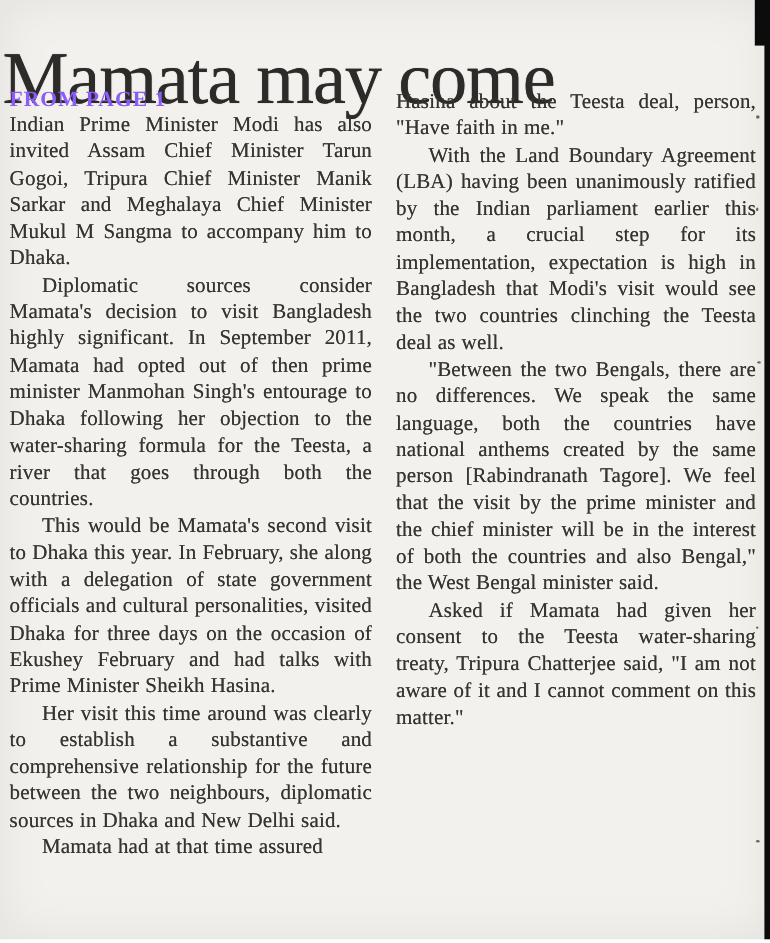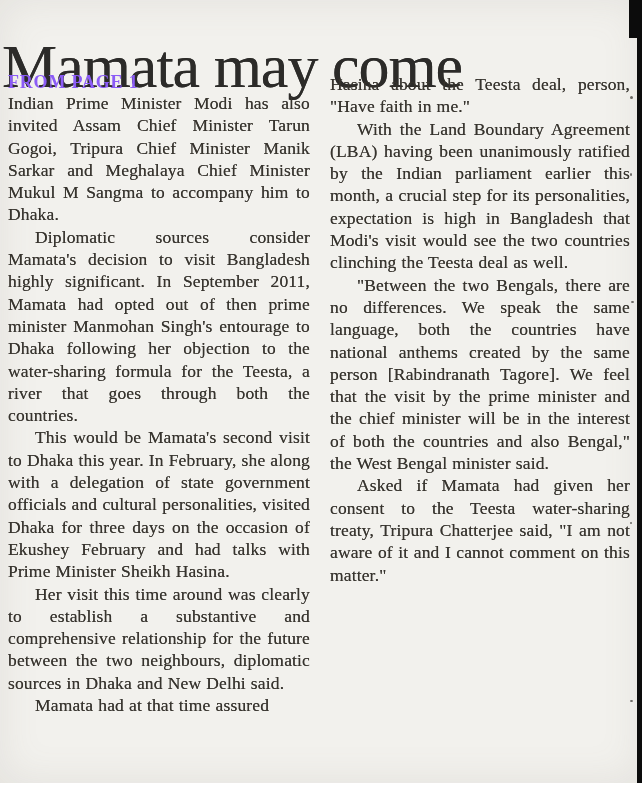--- a/index.html
+++ b/index.html
@@ -90,21 +90,21 @@
   <div class="col col-left">
     <p>Indian Prime Minister Modi has also invited Assam Chief Minister Tarun Gogoi, Tripura Chief Minister Manik Sarkar and Meghalaya Chief Minister Mukul M Sangma to accompany him to Dhaka.</p>
     <p class="indent">Diplomatic sources consider Mamata's decision to visit Bangladesh highly significant. In September 2011, Mamata had opted out of then prime minister Manmohan Singh's entourage to Dhaka following her objection to the water-sharing formula for the Teesta, a river that goes through both the countries.</p>
     <p class="indent">This would be Mamata's second visit to Dhaka this year. In February, she along with a delegation of state government officials and cultural personalities, visited Dhaka for three days on the occasion of Ekushey February and had talks with Prime Minister Sheikh Hasina.</p>
     <p class="indent">Her visit this time around was clearly to establish a substantive and comprehensive relationship for the future between the two neighbours, diplomatic sources in Dhaka and New Delhi said.</p>
     <p class="indent">Mamata had at that time assured</p>
   </div>
 
   <div class="col col-right">
     <p>Hasina about the Teesta deal, person, "Have faith in me."</p>
-    <p class="indent">With the Land Boundary Agreement (LBA) having been unanimously ratified by the Indian parliament earlier this month, a crucial step for its personalities, expectation is high in Bangladesh that Modi's visit would see the two countries clinching the Teesta deal as well.</p>
+    <p class="indent">With the Land Boundary Agreement (LBA) having been unanimously ratified by the Indian parliament earlier this month, a crucial step for its implementation, expectation is high in Bangladesh that Modi's visit would see the two countries clinching the Teesta deal as well.</p>
     <p class="indent">"Between the two Bengals, there are no differences. We speak the same language, both the countries have national anthems created by the same person [Rabindranath Tagore]. We feel that the visit by the prime minister and the chief minister will be in the interest of both the countries and also Bengal," the West Bengal minister said.</p>
     <p class="indent">Asked if Mamata had given her consent to the Teesta water-sharing treaty, Tripura Chatterjee said, "I am not aware of it and I cannot comment on this matter."</p>
   </div>
 
   <div class="scan-edge-block"></div>
   <div class="scan-edge-bar"></div>
   <div class="speck s1"></div>
   <div class="speck s2"></div>
   <div class="speck s3"></div>
   <div class="speck s4"></div>

